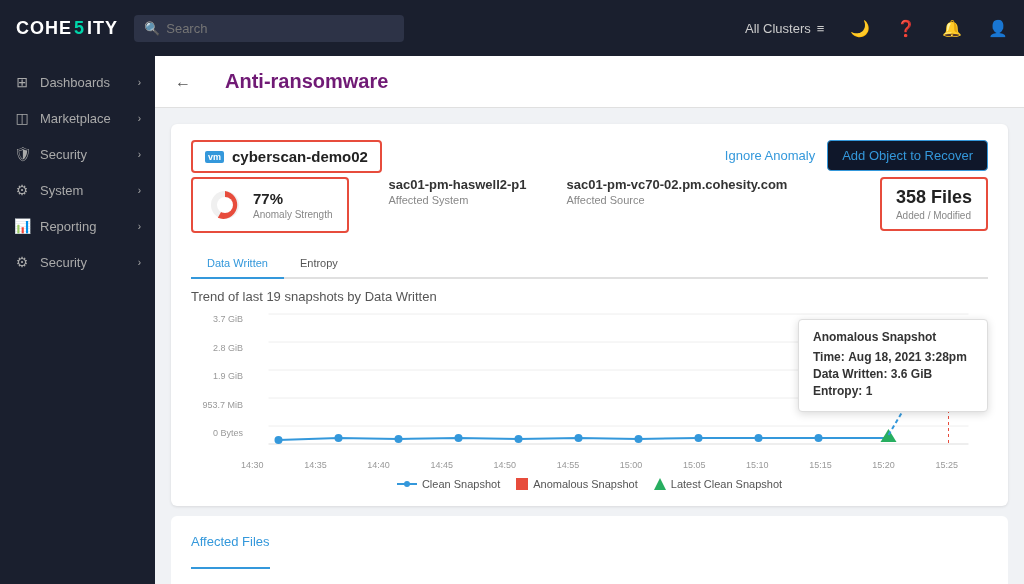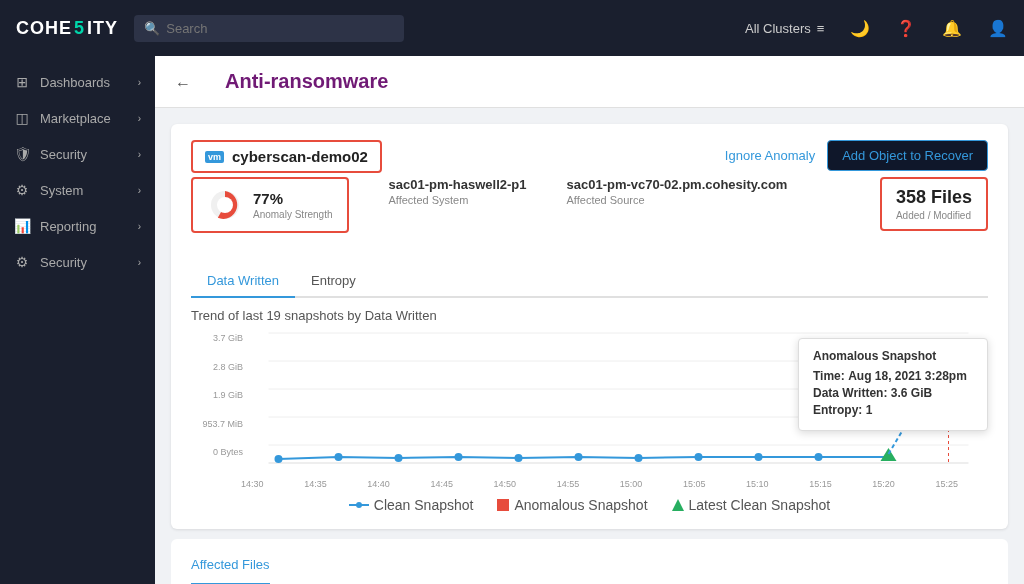--- a/index.html
+++ b/index.html
@@ -50,43 +50,43 @@
     .anomaly-pct { font-size: 15px; font-weight: 700; color: #222; }
     .anomaly-label { font-size: 10px; color: #888; margin-top: 2px; }
     .stat-value { font-size: 13px; font-weight: 600; color: #333; }
     .stat-label { font-size: 11px; color: #888; margin-top: 2px; }
     .files-box { border: 2px solid #e74c3c; border-radius: 4px; padding: 8px 14px; margin-left: auto; }
     .files-count { font-size: 18px; font-weight: 700; color: #222; }
     .files-label { font-size: 10px; color: #888; margin-top: 2px; }
 
     
     .tabs { display: flex; border-bottom: 2px solid #e0e0e0; margin-top: 16px; }
-    .tab { padding: 8px 16px; font-size: 13px; cursor: pointer; color: #555; border-bottom: 2px solid transparent; margin-bottom: -2px; margin-top: 16px; }
+    .tab { padding: 8px 16px; font-size: 11px; cursor: pointer; color: #555; border-bottom: 2px solid transparent; margin-bottom: -2px; }
     .tab.active { color: #3498db; border-bottom: 2px solid #3498db; font-weight: 500; }
 
     
     .chart-area { margin-top: 10px; }
     .chart-title { font-size: 13px; color: #555; margin-bottom: 10px; }
 
     
     .tooltip-box { position: absolute; right: 30px; top: 10px; background: #fff; border: 1px solid #ddd; border-radius: 4px; padding: 10px 14px; box-shadow: 0 2px 8px rgba(0,0,0,0.15); font-size: 12px; min-width: 180px; }
     .tooltip-title { font-weight: 700; color: #333; margin-bottom: 6px; font-size: 12px; }
     .tooltip-row { color: #555; margin-bottom: 3px; }
     .tooltip-row span { font-weight: 600; color: #333; }
 
     
     .x-labels { display: flex; justify-content: space-between; padding: 2px 30px 0 50px; font-size: 9px; color: #999; }
 
     
-    .legend { display: flex; justify-content: center; gap: 24px; margin-top: 8px; font-size: 14px; color: #555; }
+    .legend { display: flex; justify-content: center; gap: 16px; margin-top: 8px; font-size: 11px; color: #555; }
     .legend-item { display: flex; align-items: center; gap: 5px; }
 
     
     .affected-files-section { background: #fff; border-radius: 6px; padding: 16px 20px; margin-top: 12px; }
-    .affected-tab { color: #3498db; font-size: 13px; font-weight: 500; border-bottom: 2px solid #3498db; padding-bottom: 11px; display: inline-block; }
+    .affected-tab { color: #3498db; font-size: 13px; font-weight: 500; border-bottom: 2px solid #3498db; padding-bottom: 18px; display: inline-block; }
 
     
     .spinner-container { display: flex; justify-content: center; align-items: center; padding: 30px; }
     @keyframes spin { to { transform: rotate(360deg); } }
 
     
     .pie-svg { width: 36px; height: 36px; }
   </style>
 </head>
 <body>

